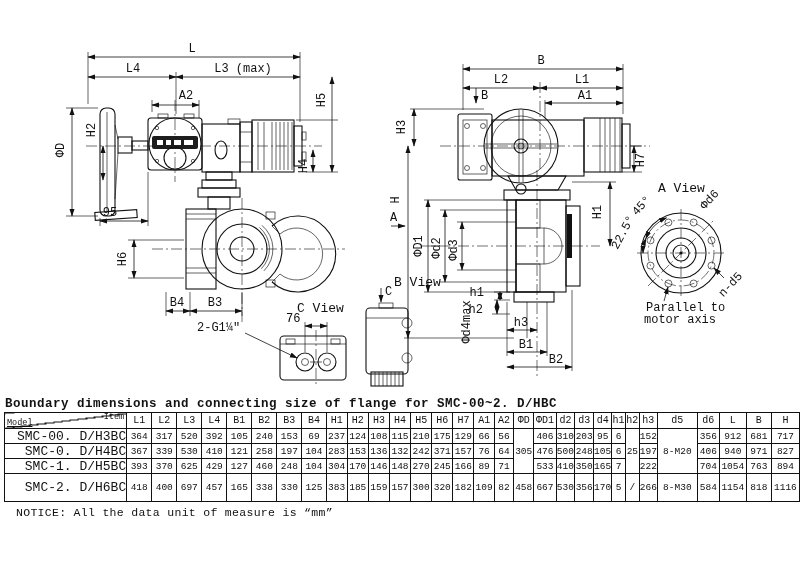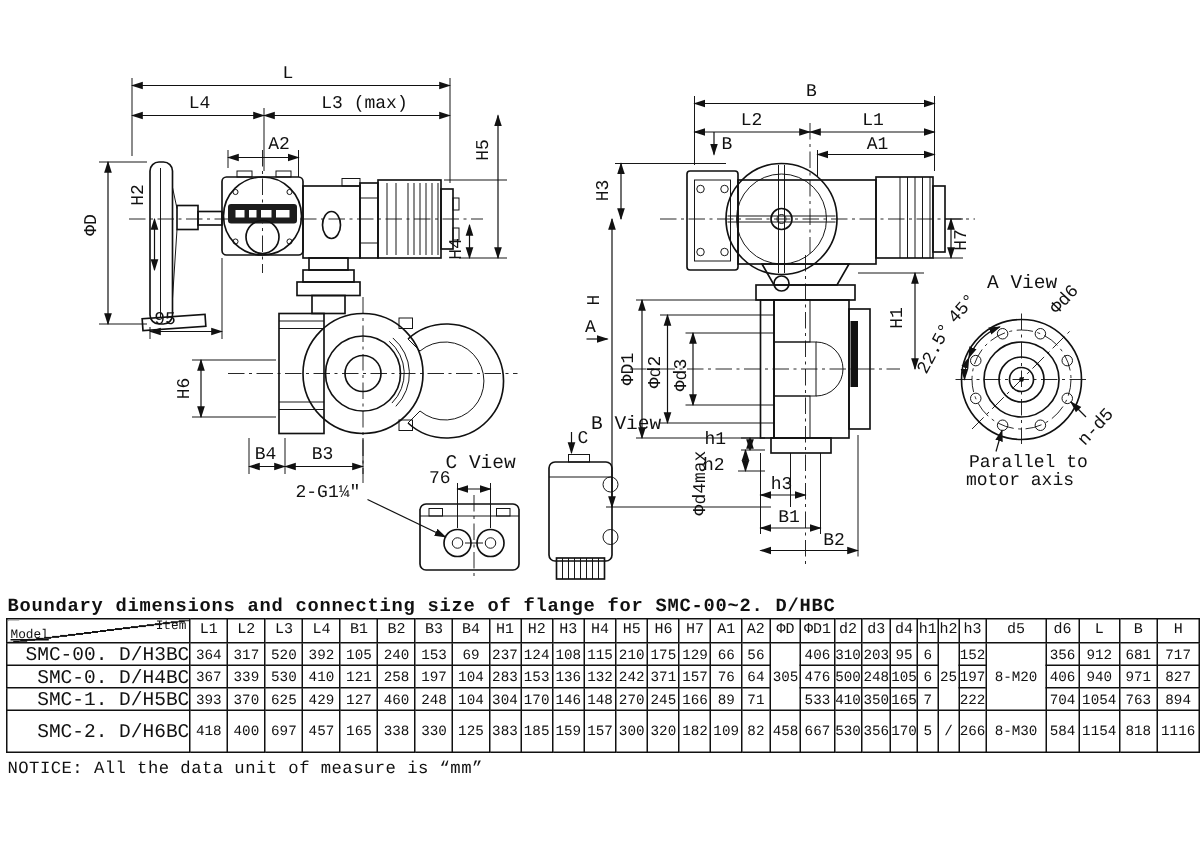--- a/index.html
+++ b/index.html
@@ -17,21 +17,21 @@
   table{border-collapse:collapse;table-layout:fixed;margin:0 0 0 4px;}
   th,td{border:1px solid #111;padding:0;text-align:center;font-weight:normal;
         font-size:9.5px;overflow:hidden;white-space:nowrap;height:14px;line-height:13px;}
   thead th{font-size:10px;height:15px;}
   tbody th.model{text-align:right;padding-left:12px;font-size:13px;}
   tbody tr.tall th,tbody tr.tall td{height:27px;line-height:27px;}
   th.diag{position:relative;background:
      linear-gradient(to bottom right,#fff calc(50% - 0.6px),#111 calc(50% - 0.6px),#111 calc(50% + 0.6px),#fff calc(50% + 0.6px)); padding-left: 48px;}
   th.diag .m{position:absolute;left:2px;bottom:0;font-size:8.5px;line-height:9px;text-decoration:underline;}
   th.diag .i{position:absolute;right:2px;top:0;font-size:8.5px;line-height:9px;}
-  #notice-line{margin:4px 0 0 5px;font-size:11.5px;letter-spacing:0.3px;}
+  #notice-line{margin:4px 0 0 16px;font-size:11.5px;letter-spacing:0.3px;}
 </style>
 </head>
 <body>
 
 <div id="page">
 
 <svg width="800" height="396" viewBox="0 0 800 396">
   <defs>
     <marker id="ar" viewBox="0 0 10 10" refX="9" refY="5" markerWidth="10" markerHeight="10" orient="auto-start-reverse">
       <path d="M0,1.8 L10,5 L0,8.2 z" fill="#111"></path>

